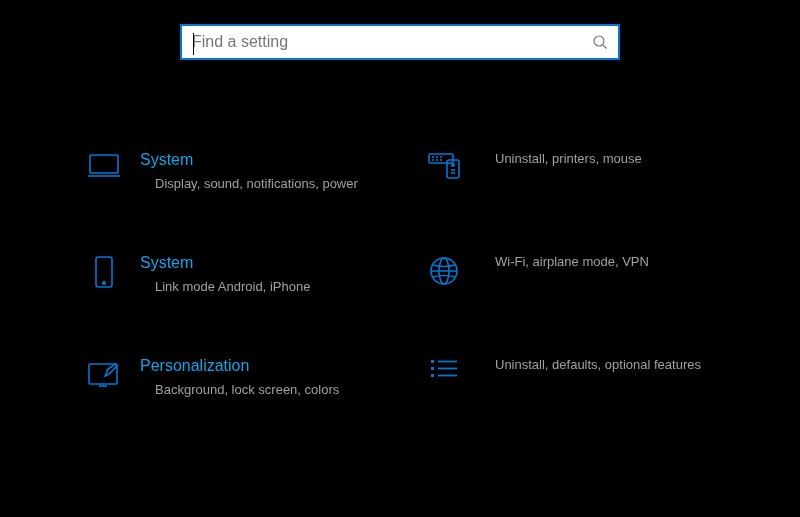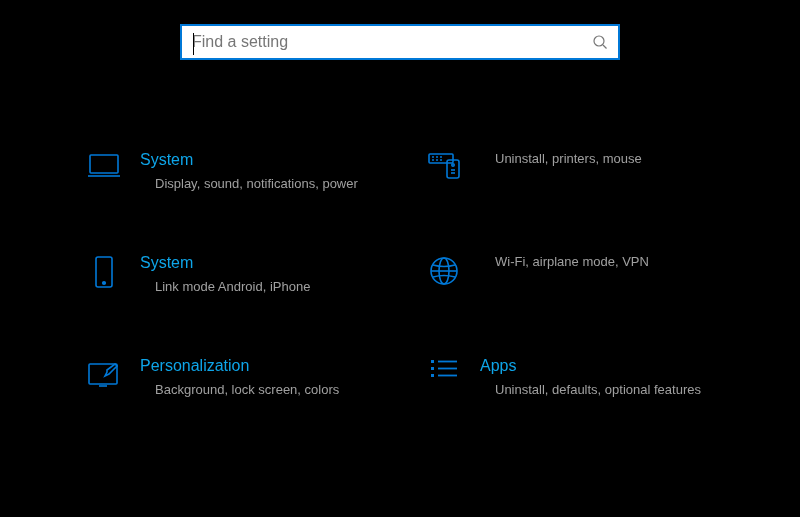--- a/index.html
+++ b/index.html
@@ -195,18 +195,17 @@
       <svg width="30" height="26" viewBox="0 0 30 26" stroke-width="1.8">
         <rect x="2" y="2" width="3" height="3" fill="#0078d7" stroke="none"></rect>
         <rect x="2" y="9" width="3" height="3" fill="#0078d7" stroke="none"></rect>
         <rect x="2" y="16" width="3" height="3" fill="#0078d7" stroke="none"></rect>
         <line x1="9" y1="3.5" x2="28" y2="3.5"></line>
         <line x1="9" y1="10.5" x2="28" y2="10.5"></line>
         <line x1="9" y1="17.5" x2="28" y2="17.5"></line>
       </svg>
     </div>
     <div class="text-wrap">
-      <div class="title">Apps</div>
       <div class="desc">Uninstall, defaults, optional features</div>
     </div>
   </div>
 
 </div>
 
 </body></html>

